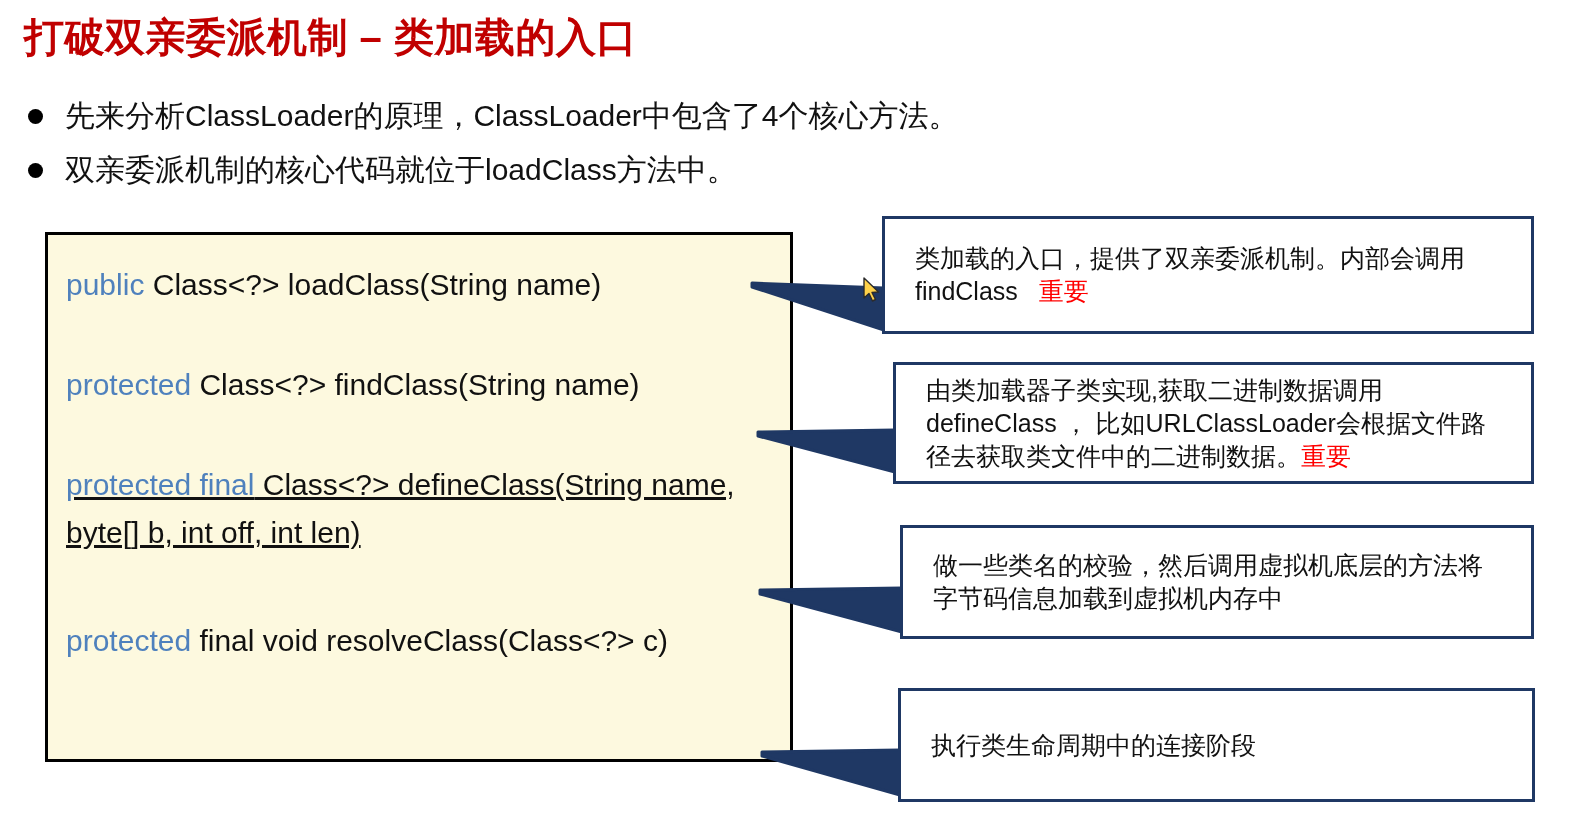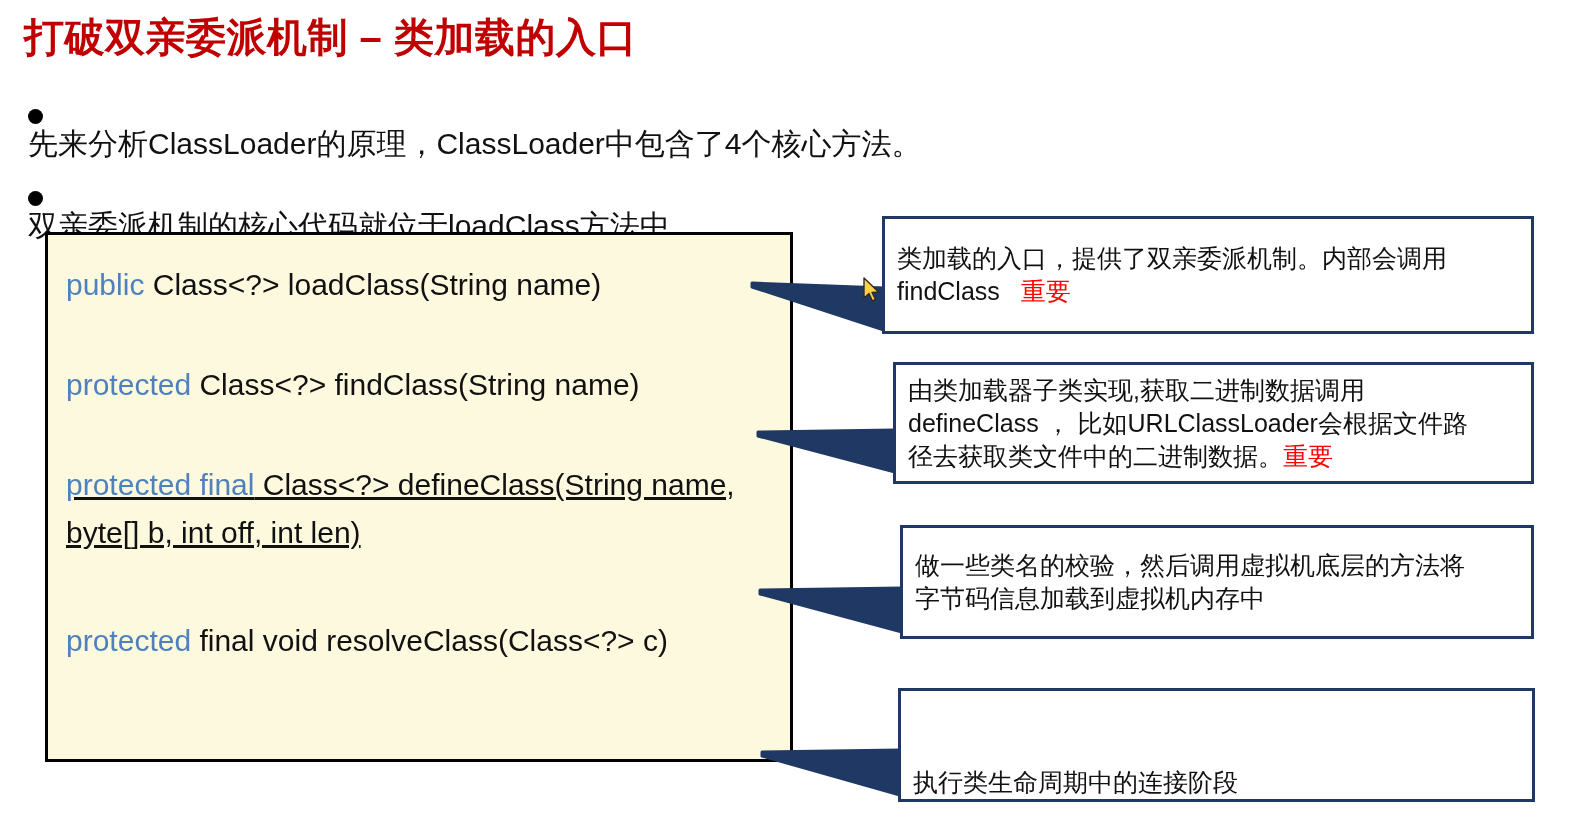--- a/index.html
+++ b/index.html
@@ -32,21 +32,20 @@
   .bullet-list {
     position: absolute;
     left: 28px;
     top: 96px;
     width: 1100px;
   }
   .bullet-row {
     display: flex;
     align-items: flex-start;
     margin-bottom: 14px;
-    flex-direction: column;
   }
   .bullet-dot {
     width: 15px;
     height: 15px;
     border-radius: 50%;
     background: #000000;
     margin-top: 13px;
     margin-right: 22px;
     flex: 0 0 auto;
   }
@@ -86,29 +85,29 @@
     background: #FFFFFF;
     border: 3px solid #1F3864;
     box-sizing: border-box;
     display: flex;
     align-items: center;
   }
   .callout-text {
     font-size: 25px;
     line-height: 33px;
     color: #111111;
-    padding: 0 12px;
+    padding: 0 30px;
     width: 100%;
   }
   .imp { color: #FF0000; }
 
   #callout-1 { left: 882px; top: 216px; width: 652px; height: 118px; }
   #callout-2 { left: 893px; top: 362px; width: 641px; height: 122px; justify-content: center; }
   #callout-3 { left: 900px; top: 525px; width: 634px; height: 114px; }
-  #callout-4 { left: 898px; top: 688px; width: 637px; height: 114px; align-items: flex-end; }
+  #callout-4 { left: 898px; top: 688px; width: 637px; height: 114px; }
 
   
   #leaders {
     position: absolute;
     left: 0; top: 0;
     width: 1589px; height: 825px;
     pointer-events: none;
   }
 
   

